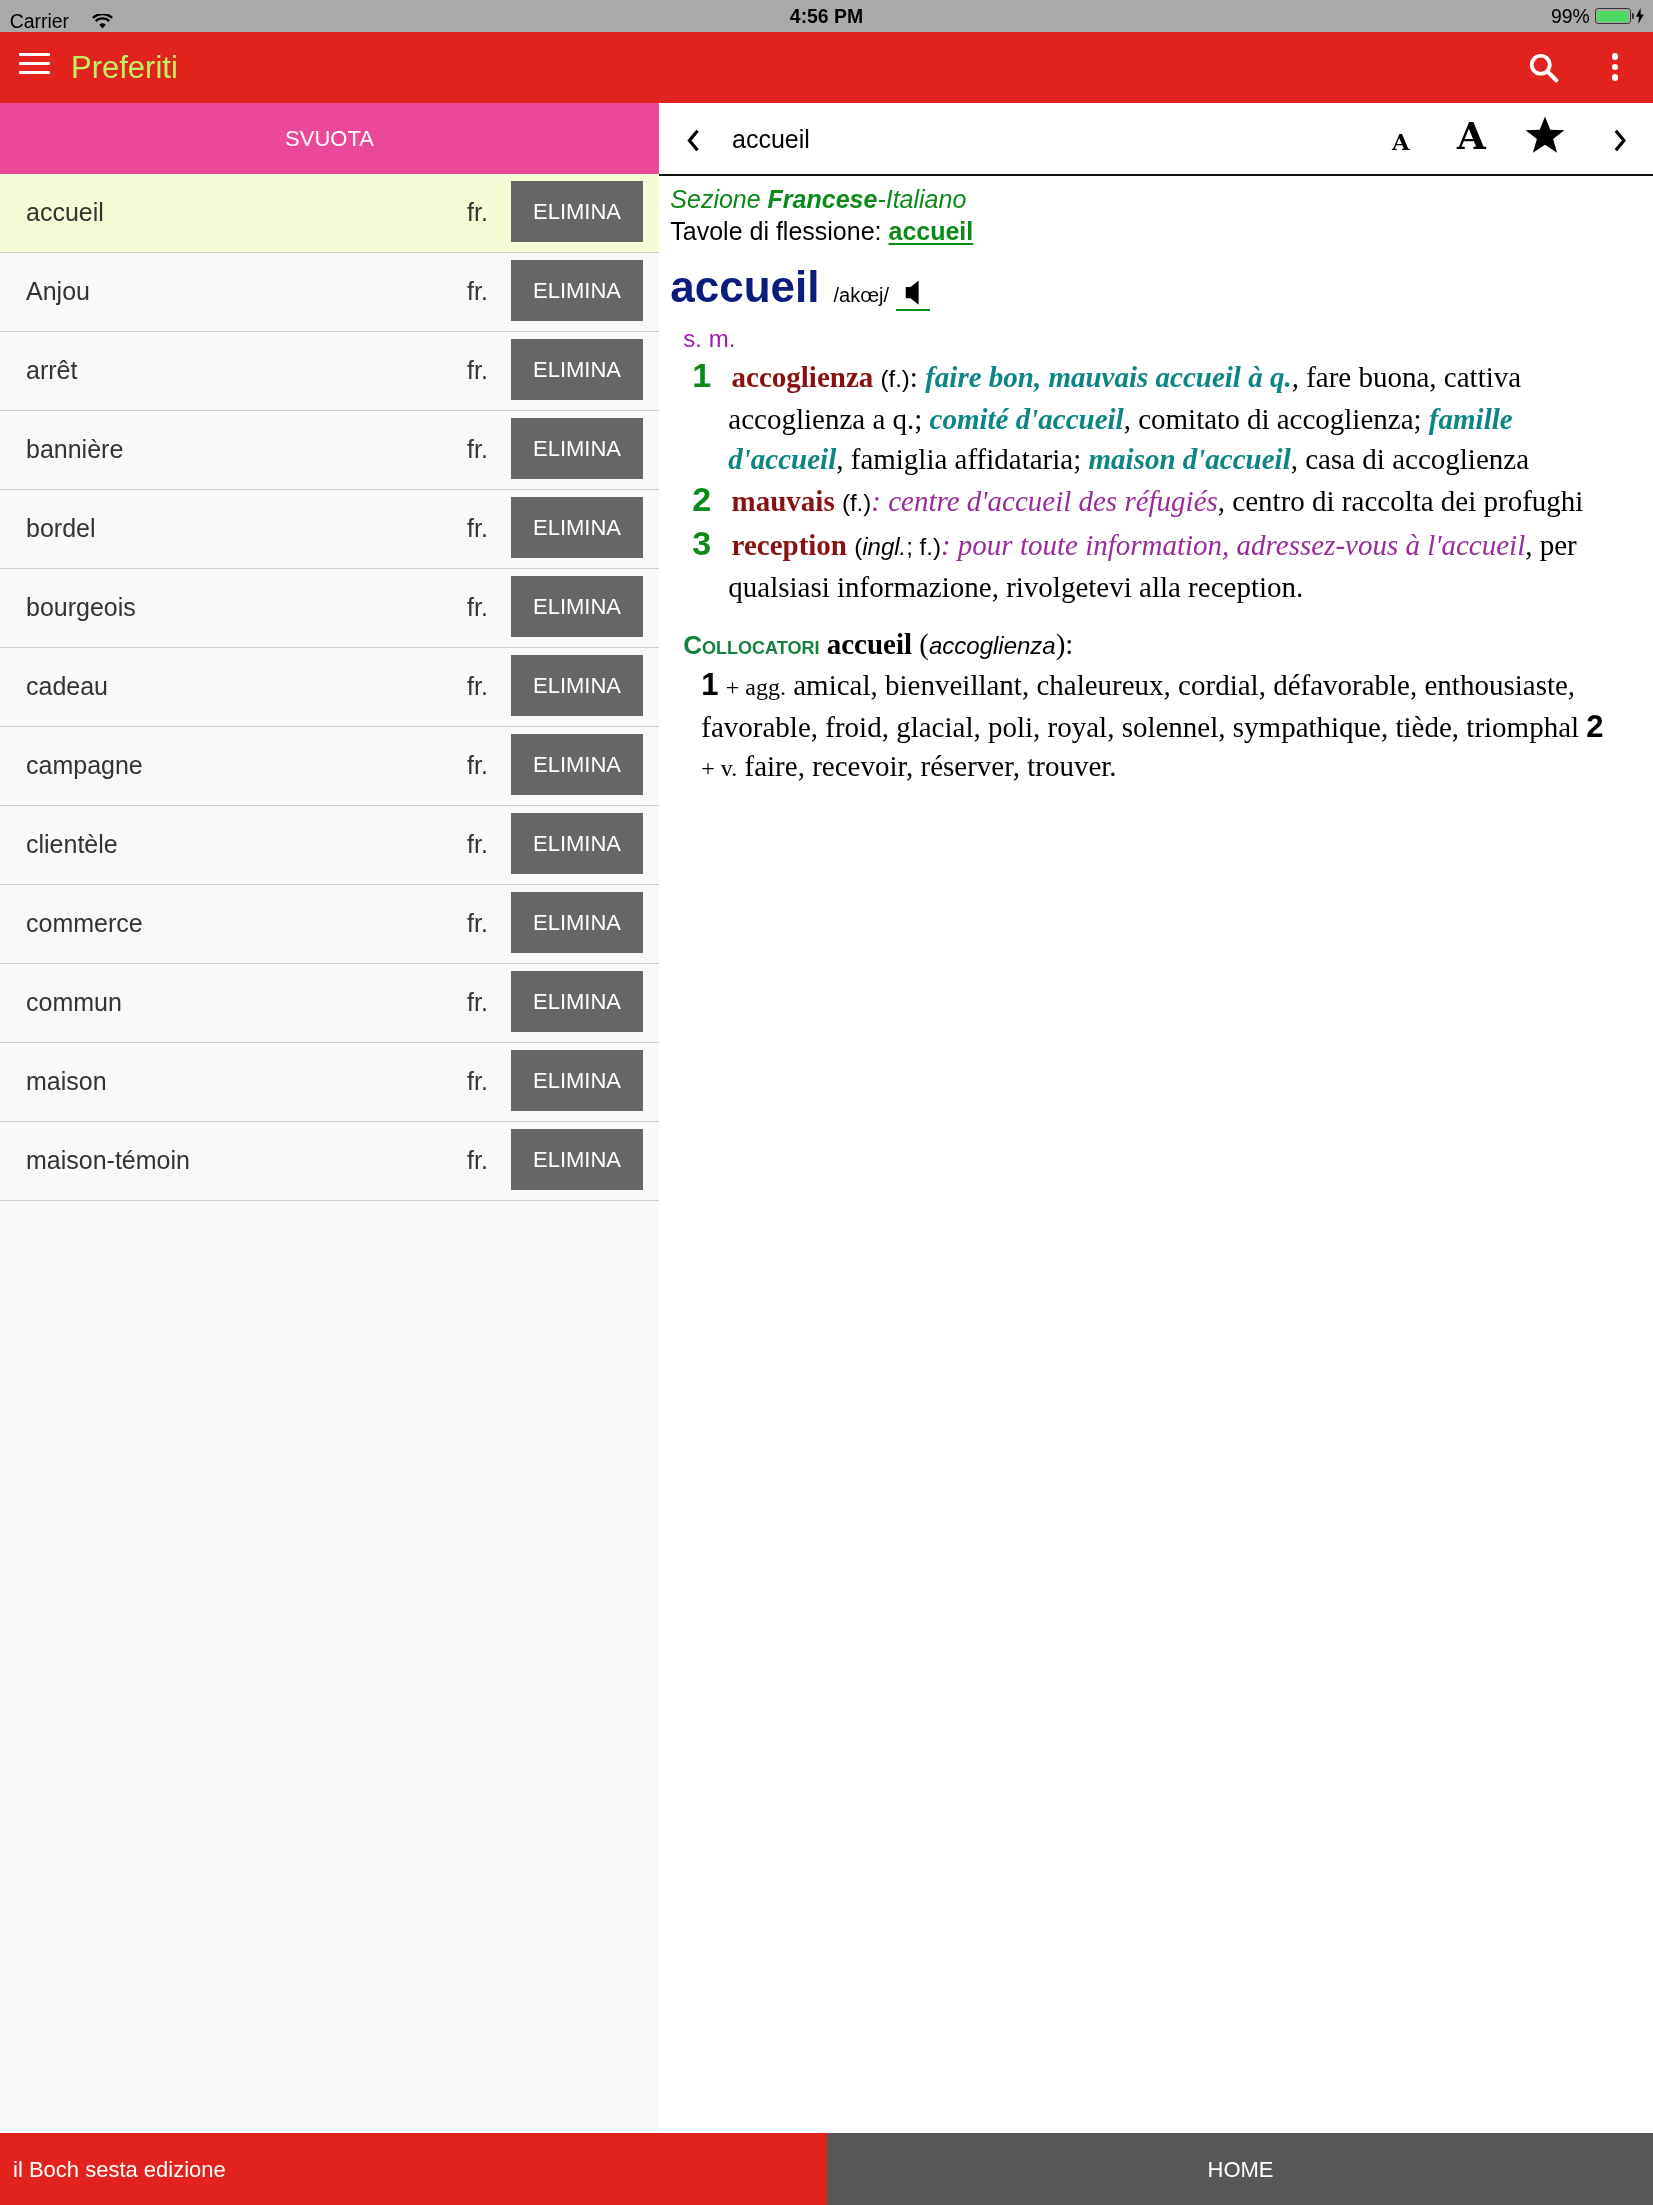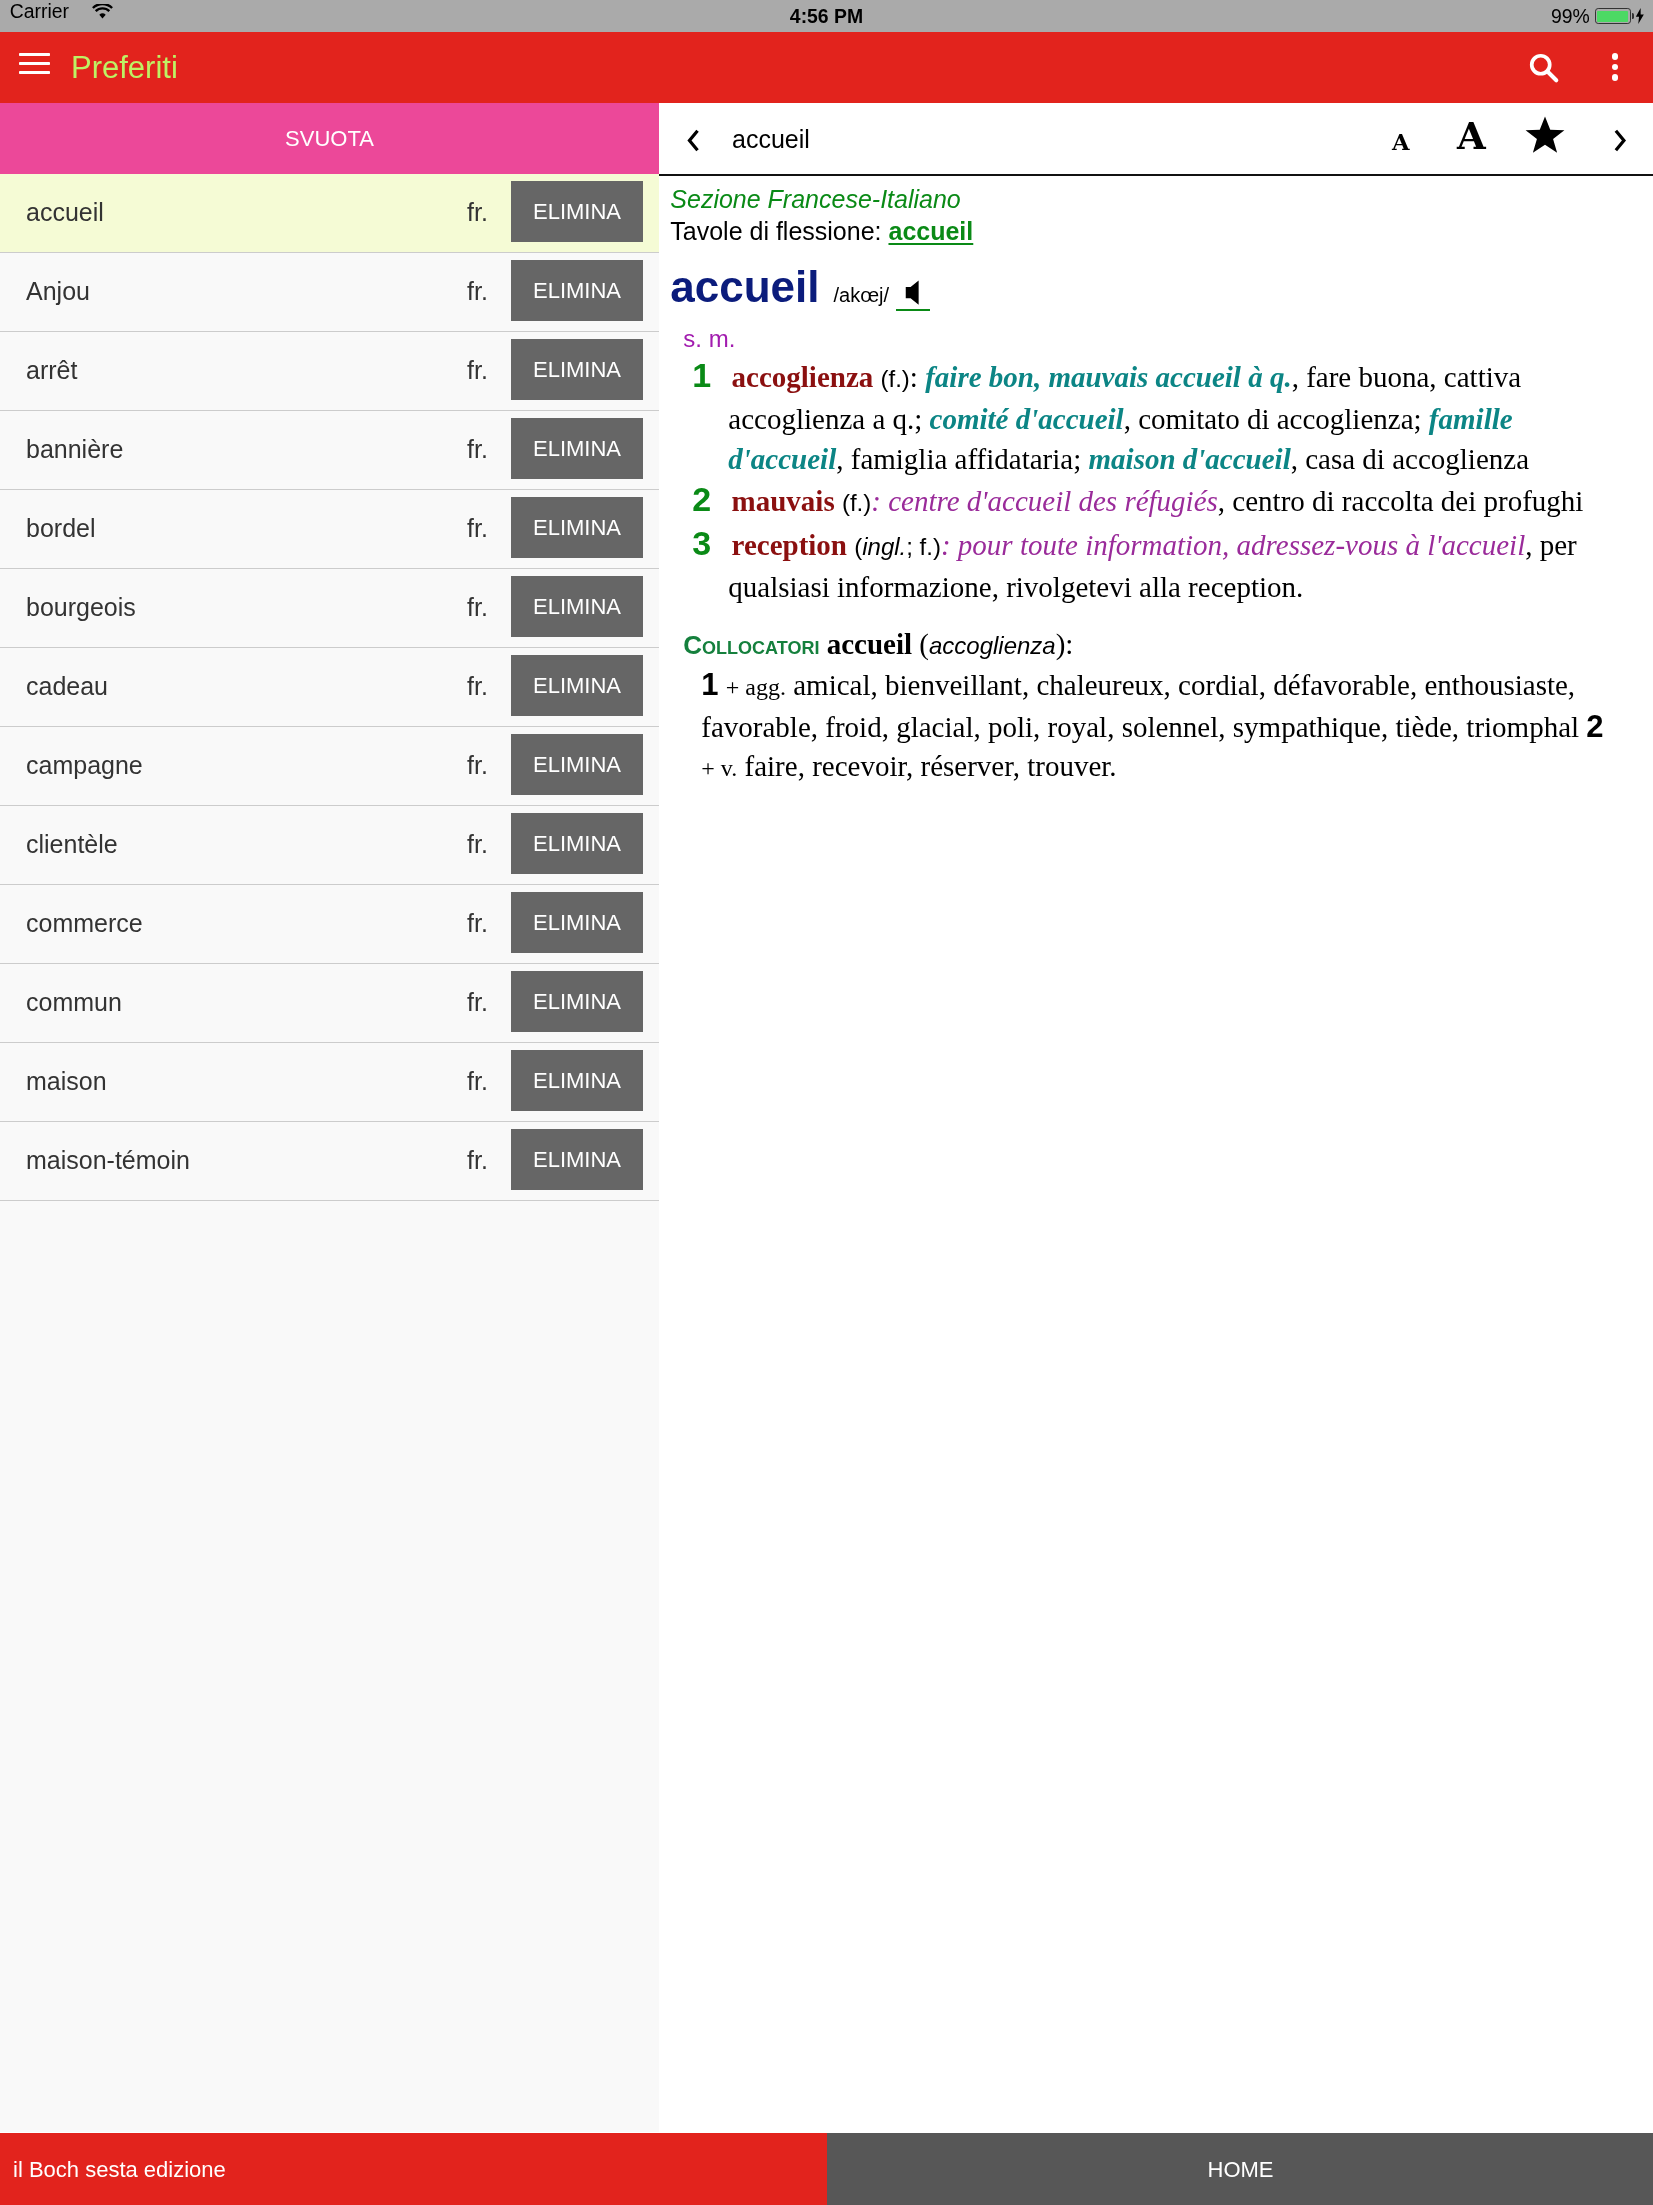--- a/index.html
+++ b/index.html
@@ -1,21 +1,21 @@
 <!DOCTYPE html>
 <html style="font-size:13px"><head>
   <meta charset="utf-8">
   <style>
     * { box-sizing: border-box; margin: 0; padding: 0; }
     html, body { width: 1653px; height: 2205px; overflow: hidden; background: #ffffff; }
     body { position: relative; font-family: "Liberation Sans", sans-serif; }
 
     
     .statusbar { position: absolute; left: 0; top: 0; width: 1653px; height: 32px; background: #aaaaaa; color: #000; font-size: 19.4px; }
-    .statusbar .carrier { position: absolute; left: 9.7px; top: 0; display: flex; align-items: center; gap: 23px; }
+    .statusbar .carrier { position: absolute; left: 9.7px; top: 10px; display: flex; align-items: center; gap: 23px; }
     .statusbar .time { position: absolute; left: 0; right: 0; top: 4.8px; text-align: center; font-weight: bold; }
     .statusbar .battery-wrap { position: absolute; right: 8px; top: 4.8px; display: flex; align-items: center; gap: 4.8px; }
     .battery { width: 36px; height: 16px; border: 1.6px solid #333; border-radius: 3.2px; padding: 1.6px; position: relative; }
     .battery .fill { width: 100%; height: 100%; background: #4cd964; border-radius: 0.8px; }
     .battery::after { content: ""; position: absolute; right: -4.8px; top: 4px; width: 2.4px; height: 5.7px; background: #333; border-radius: 0 1.6px 1.6px 0; }
 
     
     .appbar { position: absolute; left: 0; top: 32px; width: 1653px; height: 71px; background: #e2231d; color: #bef264; }
     .appbar .menu-btn { position: absolute; left: 19.4px; top: 21px; width: 31px; height: 29px; cursor: pointer; }
     .appbar .menu-btn span { display: block; height: 3.2px; background: #fff; margin-bottom: 5.7px; border-radius: 0.8px; }
@@ -39,21 +39,21 @@
     .entry-toolbar { position: relative; height: 73px; border-bottom: 2.4px solid #111; }
     .entry-toolbar .back { position: absolute; left: 24px; top: 22.6px; width: 19.4px; height: 29px; cursor: pointer; }
     .entry-toolbar .entry-title { position: absolute; left: 73px; top: 16px; font-size: 25px; color: #000; line-height: 40px; }
     .entry-toolbar .font-small { position: absolute; left: 733px; top: 22.6px; font-family: "DejaVu Serif", serif; font-weight: bold; font-size: 22.6px; cursor: pointer; line-height: 32px; }
     .entry-toolbar .font-large { position: absolute; left: 798px; top: 11.3px; font-family: "DejaVu Serif", serif; font-weight: bold; font-size: 37px; cursor: pointer; line-height: 45px; }
     .entry-toolbar .star { position: absolute; left: 865px; top: 11.3px; width: 42px; height: 42px; cursor: pointer; }
     .entry-toolbar .next { position: absolute; left: 952px; top: 22.6px; width: 19.4px; height: 29px; cursor: pointer; }
 
     .entry-body { padding: 6.5px 13px 0 11.3px; }
     .sezione { font-size: 25px; color: #0a8a16; font-style: italic; line-height: 32px; }
-    .sezione b { font-weight: normal; }
+    .sezione b { font-weight: bold; }
     .tavole { font-size: 25px; color: #000; line-height: 32px; }
     .tavole a { color: #0a8a16; font-weight: bold; text-decoration: underline; text-underline-offset: 3.2px; cursor: pointer; }
     .headline { margin-top: 14.5px; display: flex; align-items: baseline; }
     .headword { font-size: 44px; font-weight: bold; color: #0b1c7c; line-height: 52px; }
     .pron { font-size: 20px; color: #000; margin-left: 14px; }
     .audio { display: inline-block; margin-left: 6.5px; width: 34px; height: 32px; border-bottom: 2.4px solid #0a8a16; position: relative; top: 4.8px; cursor: pointer; }
 
     .pos { font-size: 24px; color: #a21caf; margin-top: 9.7px; margin-left: 13px; line-height: 32px; }
     .sense { font-family: "Liberation Serif", serif; font-size: 29px; line-height: 40px; color: #000; margin-left: 58px; text-indent: -36px; padding-right: 13px; }
     .sense .num { font-family: "Liberation Sans", sans-serif; font-weight: bold; color: #0a8a16; font-size: 34px; display: inline-block; width: 32px; text-indent: 0; }

